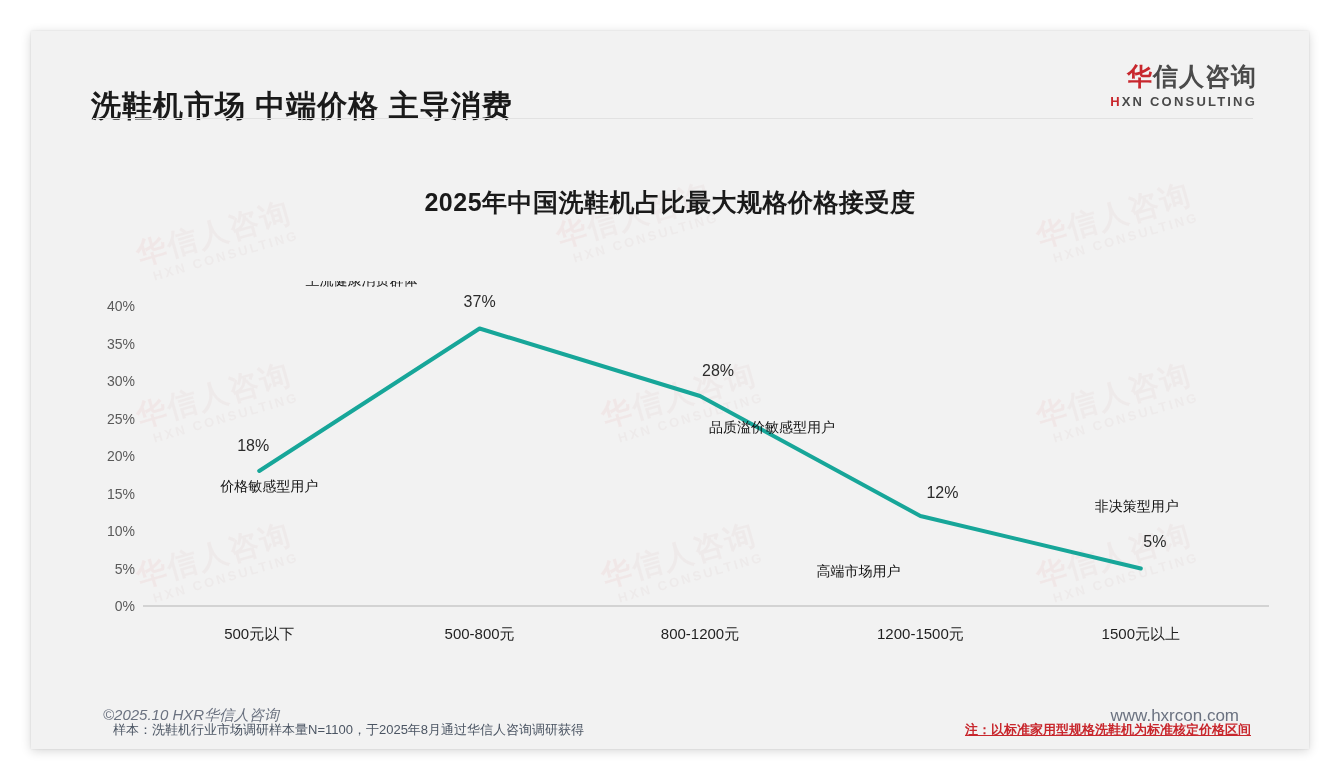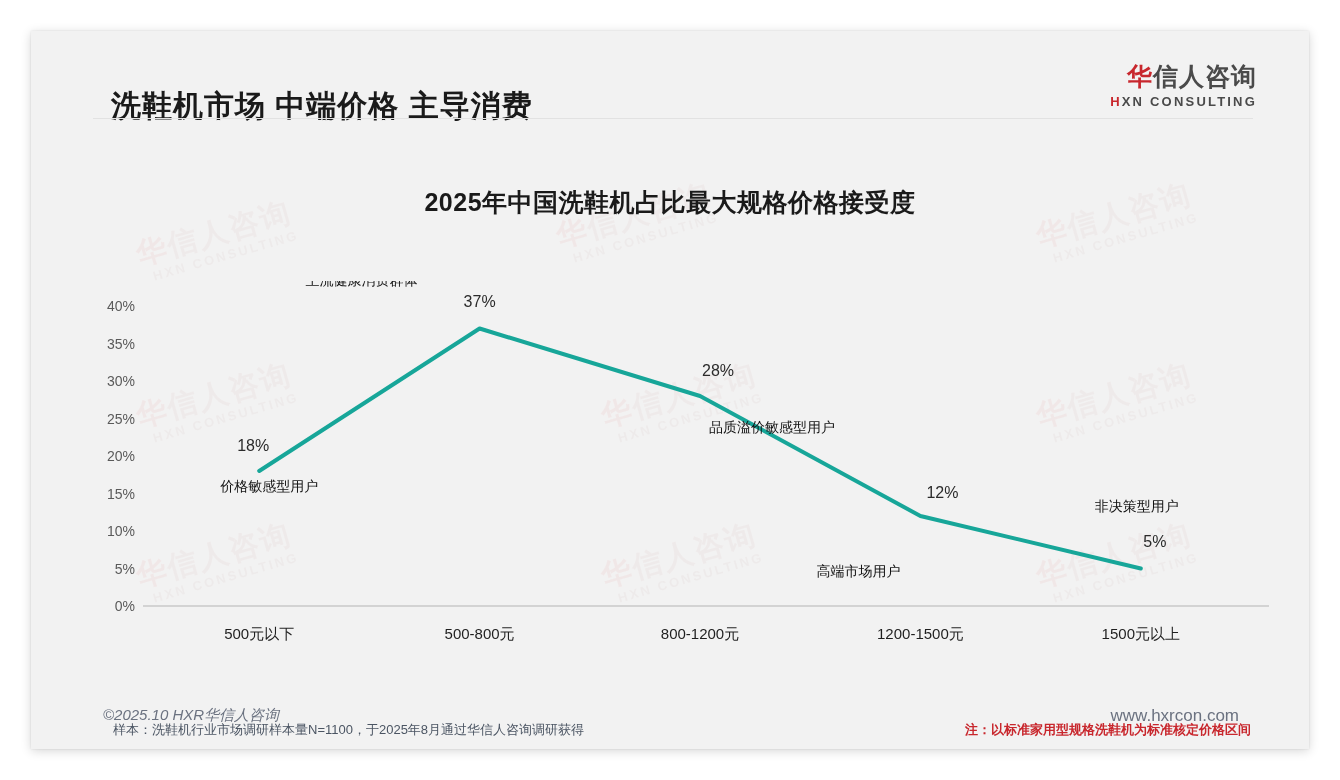--- a/index.html
+++ b/index.html
@@ -54,21 +54,21 @@
 
   
   #header {
     position: absolute;
     left: 0; top: 0;
     width: 100%;
     height: 90px;
   }
   #header-title {
     position: absolute;
-    left: 80px;
+    left: 60px;
     top: 55px;
     font-size: 30px;
     font-weight: bold;
     color: #1a1a1a;
     letter-spacing: 1px;
     white-space: nowrap;
   }
   #header-rule {
     position: absolute;
     left: 62px;
@@ -164,20 +164,21 @@
     white-space: nowrap;
   }
   #note-remark {
     position: absolute;
     right: 10px;
     top: 2px;
     font-size: 13px;
     font-weight: bold;
     color: #c8272d;
     white-space: nowrap;
+    text-decoration: underline;
   }
 
   
   #footer {
     position: absolute;
     left: 0;
     bottom: 0;
     width: 100%;
     height: 55px;
   }

